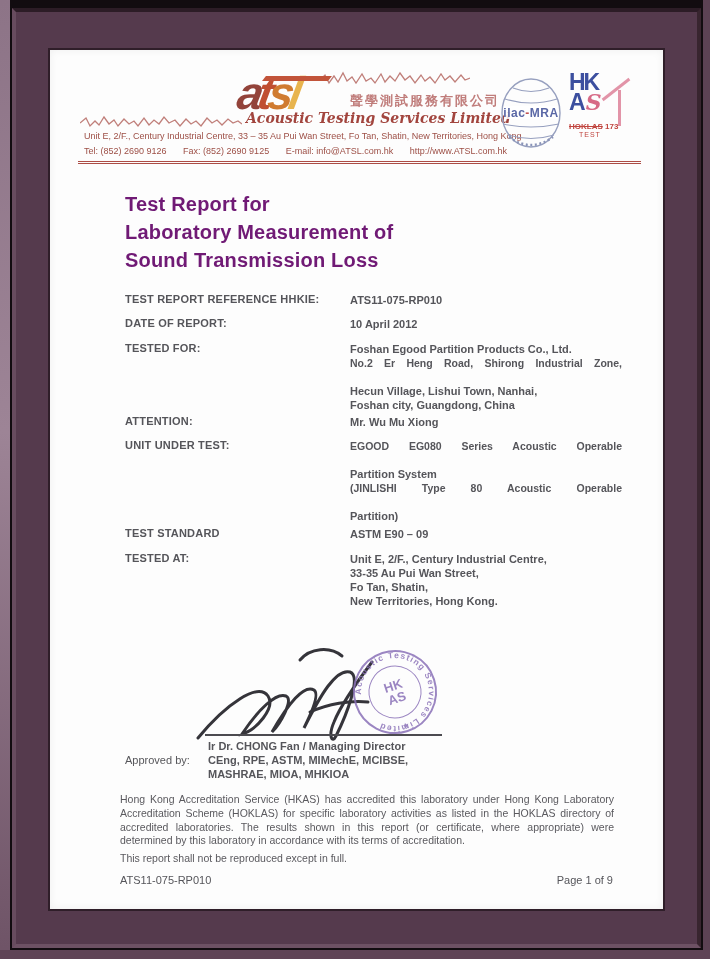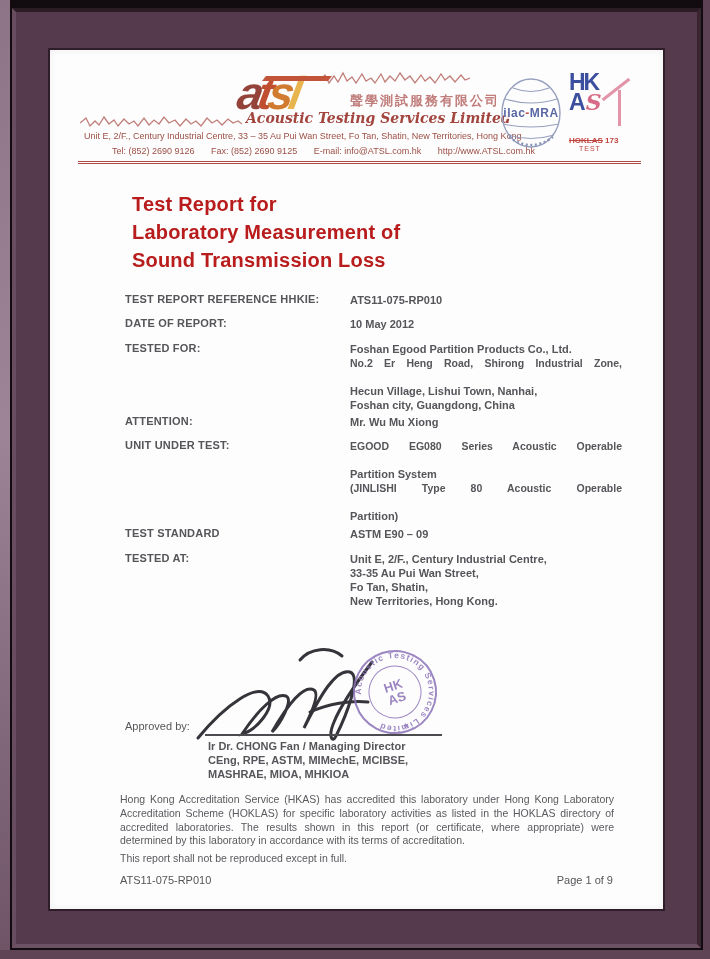--- a/index.html
+++ b/index.html
@@ -21,50 +21,50 @@
         font-size:46px;letter-spacing:-5px;transform:skewX(-10deg);line-height:50px;}
   .la{color:#93433a}.lt{color:#c04f31}.ls{color:#d07b30}.ll{color:#e8b44e}
   .atsl-bar{position:absolute;left:214px;top:26px;width:66px;height:5px;background:#c2543a;
             transform:skewX(-38deg);}
   .cn{position:absolute;left:300px;top:42px;width:160px;font-size:13px;font-weight:bold;
       color:#c07d7b;letter-spacing:2px;white-space:nowrap;}
   .script{position:absolute;left:196px;top:60px;width:264px;text-align:center;
           font-family:"DejaVu Serif",serif;font-style:italic;font-weight:bold;
           font-size:14px;color:#a2453e;white-space:nowrap;}
   .addr{position:absolute;left:34px;top:81px;font-size:9px;color:#9d4f46;white-space:nowrap;}
-  .contacts{position:absolute;left:34px;top:96px;font-size:9px;color:#9d4f46;white-space:nowrap;margin-left:28px;}
+  .contacts{position:absolute;left:34px;top:96px;font-size:9px;color:#9d4f46;white-space:nowrap;}
   .contacts span{margin-right:14px;}
   .redrule{position:absolute;left:28px;right:22px;top:111px;height:3px;
            border-top:1.5px solid #ad4d46;border-bottom:1.5px solid #ad4d46;}
   .squig{position:absolute;}
   .ilac{position:absolute;left:449px;top:25px;}
   .hkas{position:absolute;left:519px;top:22px;width:60px;}
   .hk-row{font-weight:900;font-size:23px;line-height:20px;color:#3c4f9f;letter-spacing:-2px;}
   .hk-s{font-family:"DejaVu Serif",serif;font-style:italic;font-weight:bold;
         font-size:22px;color:#d76a86;margin-left:2px;}
   .hk-tick1{position:absolute;width:34px;height:3px;background:#e294a8;
             transform:rotate(-38deg);right:-4px;top:16px;}
   .hk-tick2{position:absolute;width:3px;height:36px;background:#e294a8;right:8px;top:18px;}
-  .hoklas{font-size:8px;font-weight:bold;color:#c0453f;margin-top:24px;white-space:nowrap;}
+  .hoklas{font-size:8px;font-weight:bold;color:#c0453f;margin-top:10px;white-space:nowrap;}
   .hoklas .strike{text-decoration:line-through;}
   .hk-test{font-size:7px;color:#c0453f;letter-spacing:1px;margin-left:10px;}
   
-  .title{position:absolute;left:82px;top:140px;font-size:20px;font-weight:bold;
-         line-height:28px;color:#b91c1c;letter-spacing:.2px;}
+  .title{position:absolute;left:75px;top:140px;font-size:20px;font-weight:bold;
+         line-height:28px;color:#701a75;letter-spacing:.2px;}
   
   .frow{position:absolute;left:75px;width:500px;}
   .flabel{position:absolute;left:0;top:0;font-size:11px;font-weight:bold;color:#55555a;
           white-space:nowrap;letter-spacing:.2px;}
   .fvalue{position:absolute;left:225px;top:0;width:272px;}
   .vline{font-size:11px;font-weight:bold;color:#55555a;line-height:14px;white-space:nowrap;}
   .just{white-space:normal;text-align:justify;font-size:10.5px;}
   .just::after{content:"";display:inline-block;width:100%;height:0;}
   .mt15{}
   
-  .approved{position:absolute;left:75px;top:670px;font-size:11px;color:#56565a;}
+  .approved{position:absolute;left:75px;top:704px;font-size:11px;color:#56565a;}
   .sig{position:absolute;left:142px;top:592px;}
   .sigline{position:absolute;left:155px;top:684px;width:237px;height:2px;background:#4c4b50;}
   .aname{position:absolute;left:158px;top:689px;font-size:11px;font-weight:bold;
          color:#55555a;line-height:14px;white-space:nowrap;}
   .stamp{position:absolute;left:300px;top:596px;opacity:.85;transform:rotate(-18deg);}
   
   .fpara{position:absolute;left:70px;top:743px;width:494px;font-size:10.5px;
          line-height:13.8px;color:#5a595e;text-align:justify;}
   .fnote{position:absolute;left:70px;top:802px;font-size:10.5px;color:#5a595e;}
   .fnum{position:absolute;left:70px;top:824px;font-size:11px;color:#55555a;}
@@ -140,21 +140,21 @@
     <div class="frow" style="top:243px">
       <div class="flabel">TEST REPORT REFERENCE HHKIE:</div>
       <div class="fvalue">
           <div class="vline">ATS11-075-RP010</div>
         </div>
     </div>
 
     <div class="frow" style="top:267px">
       <div class="flabel">DATE OF REPORT:</div>
       <div class="fvalue">
-          <div class="vline">10 May 2012</div>
+          <div class="vline">10 April 2012</div>
         </div>
     </div>
 
     <div class="frow" style="top:292px">
       <div class="flabel">TESTED FOR:</div>
       <div class="fvalue">
         <div class="vline">Foshan Egood Partition Products Co., Ltd.</div>
         <div class="vline just mt15">No.2 Er Heng Road, Shirong Industrial Zone,</div>
         <div class="vline">Hecun Village, Lishui Town, Nanhai,</div>
         <div class="vline">Foshan city, Guangdong, China</div>

